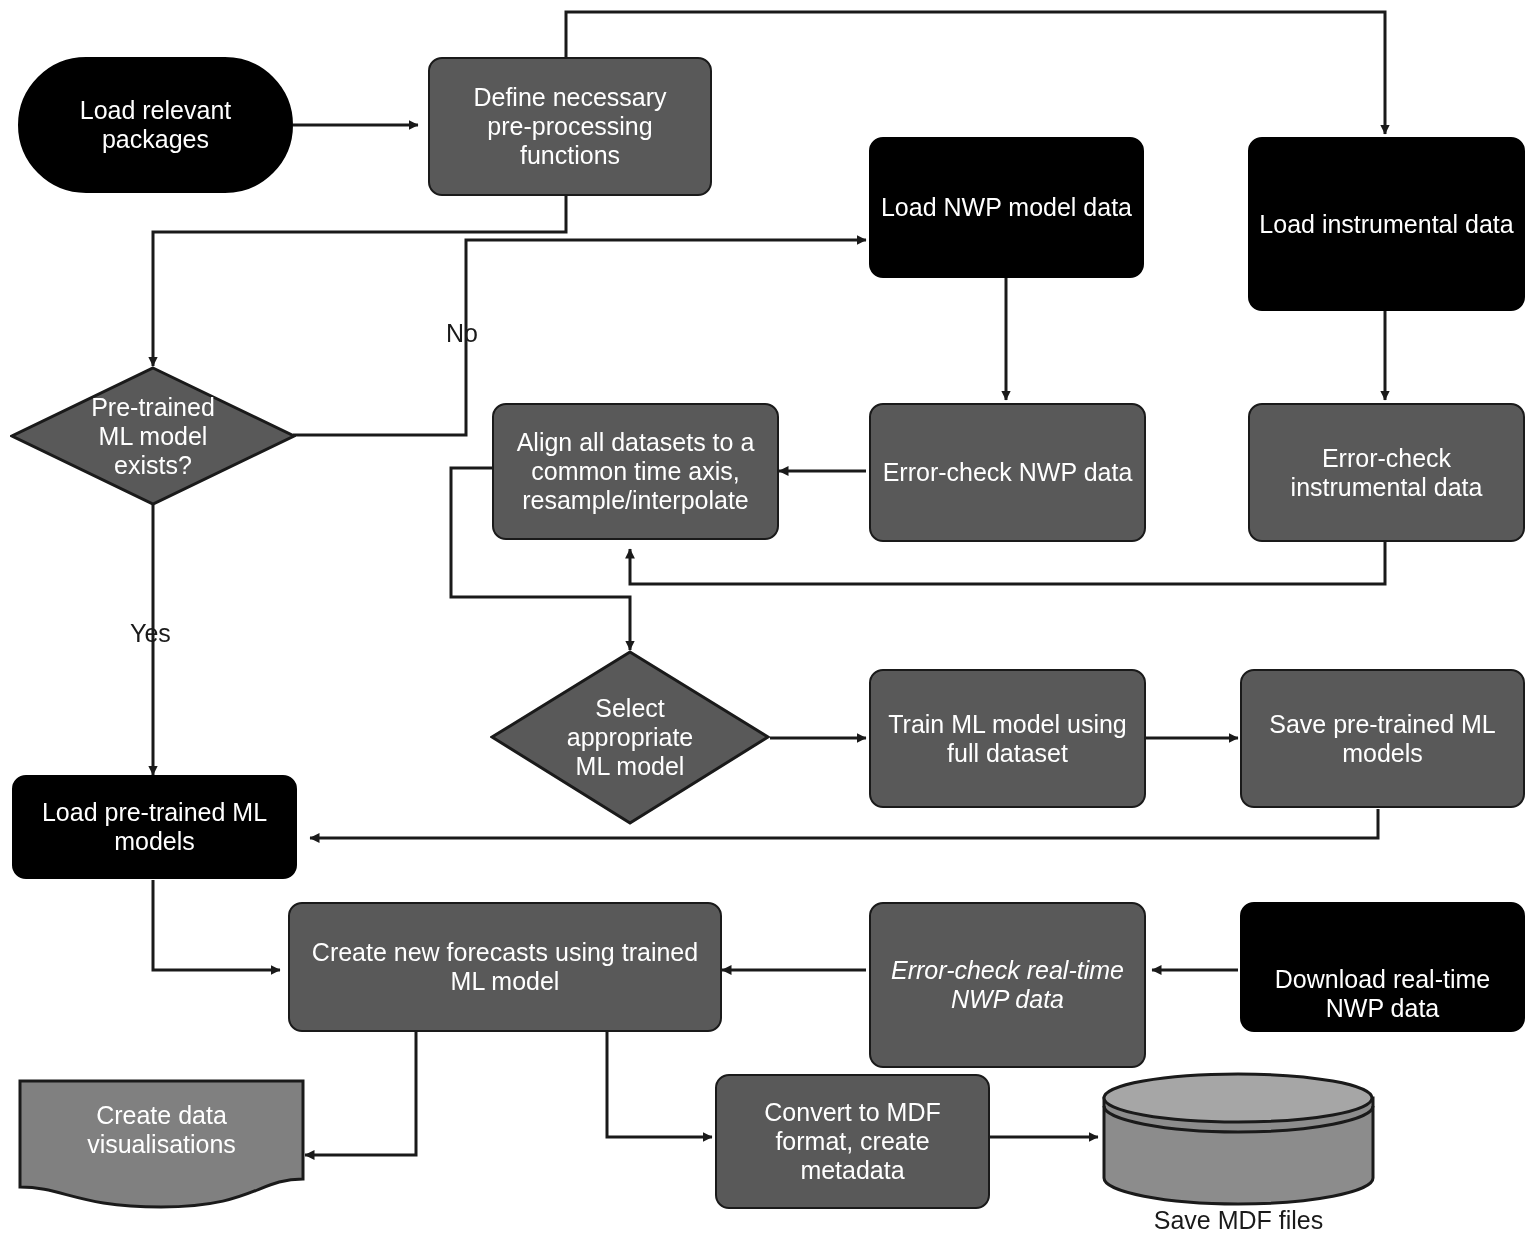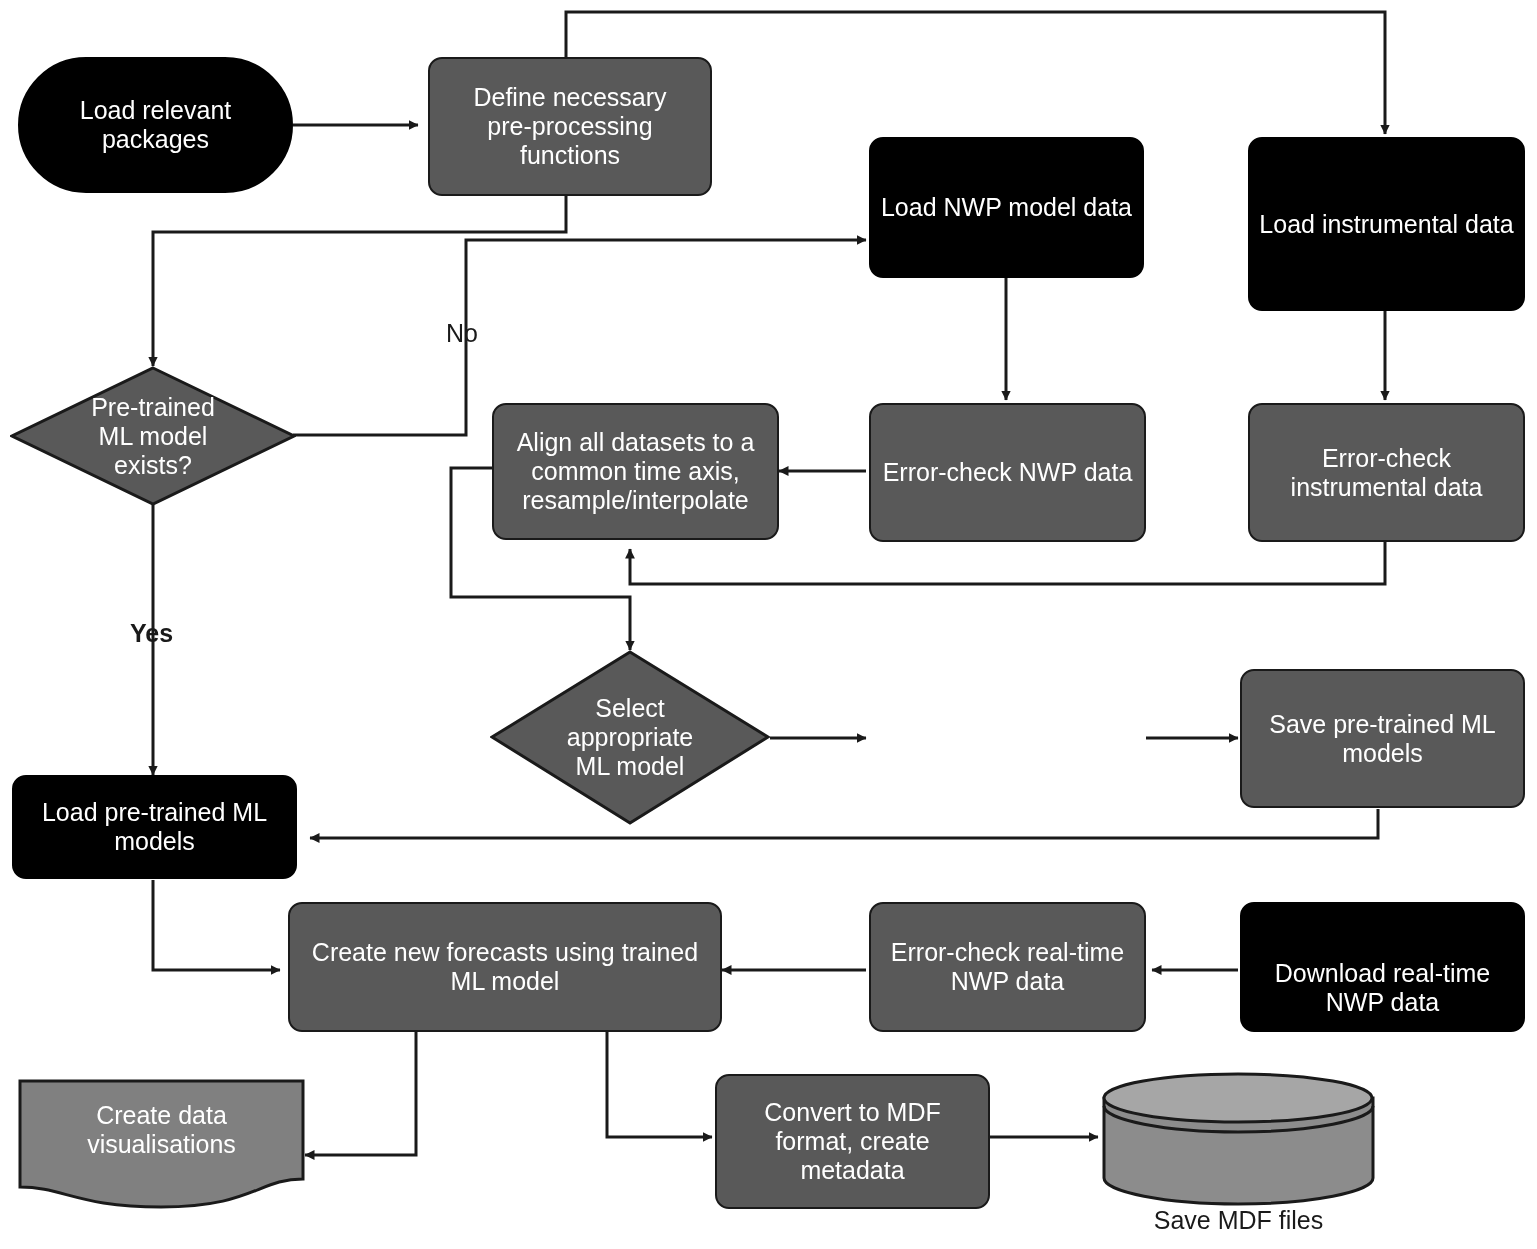--- a/index.html
+++ b/index.html
@@ -27,21 +27,21 @@
     position: absolute;
     display: flex;
     align-items: center;
     justify-content: center;
     text-align: center;
     color: #ffffff;
     font-size: 25px;
     line-height: 1.16;
     box-sizing: border-box;
     white-space: pre-line;
-    padding: 13px 8px;
+    padding: 7px 8px;
   }
   .proc {
     background: #595959;
     border: 2px solid #1a1a1a;
     border-radius: 14px;
   }
   .term {
     background: #000000;
     border: 2px solid #000000;
     border-radius: 14px;
@@ -207,37 +207,41 @@
 
   <div class="diamond-wrap" style="left:490px; top:650px; width:280px; height:175px;">
     <svg width="280" height="175" viewBox="0 0 280 175" xmlns="http://www.w3.org/2000/svg">
       <polygon points="140,2 278,87 140,173 2,87" fill="#595959" stroke="#1a1a1a" stroke-width="3"></polygon>
     </svg>
     <div class="diamond-label">Select
 appropriate
 ML model</div>
   </div>
 
+  <div class="node proc" style="left:869px; top:669px; width:277px; height:139px;">
+    <span>Train ML model using
+full dataset</span>
+  </div>
 
   <div class="node proc" style="left:1240px; top:669px; width:285px; height:139px;">
     <span>Save pre-trained ML
 models</span>
   </div>
 
   <div class="node term" style="left:12px; top:775px; width:285px; height:104px;">
     <span>Load pre-trained ML
 models</span>
   </div>
 
   <div class="node proc" style="left:288px; top:902px; width:434px; height:130px;">
     <span>Create new forecasts using trained
 ML model</span>
   </div>
 
-  <div class="node proc" style="left:869px; top:902px; width:277px; height:130px;">
+  <div class="node proc" style="left:869px; top:902px; width:277px; height:166px;font-style:italic;">
     <span>Error-check real-time
 NWP data</span>
   </div>
 
   <div class="node term" style="left:1240px; top:902px; width:285px; height:130px;align-items:flex-end;">
     <span>Download real-time
 NWP data</span>
   </div>
 
   <div class="docshape" style="left:18px; top:1079px; width:287px; height:130px;">
@@ -257,17 +261,17 @@
   <div class="cyl" style="left:1100px; top:1070px; width:277px; height:138px;">
     <svg width="277" height="138" viewBox="0 0 277 138" xmlns="http://www.w3.org/2000/svg">
       <path d="M4,28 L4,108 C4,122 66,134 138,134 C211,134 273,122 273,108 L273,28 Z" fill="#8c8c8c" stroke="#1a1a1a" stroke-width="3"></path>
       <ellipse cx="138" cy="28" rx="134" ry="24" fill="#a6a6a6" stroke="#1a1a1a" stroke-width="3"></ellipse>
       <path d="M4,36 C4,50 66,62 138,62 C211,62 273,50 273,36" fill="none" stroke="#1a1a1a" stroke-width="3"></path>
     </svg>
   </div>
 
   <div class="edge-label" style="left:446px; top:320px;">No</div>
 
-  <div class="edge-label" style="left:130px; top:620px;font-weight:bold;">Yes</div>
+  <div class="edge-label" style="left:130px; top:620px;">Yes</div>
 
   <div class="caption" style="left:1100px; top:1206px; width:277px;">Save MDF files</div>
 
 </div>
 
 </body></html>

